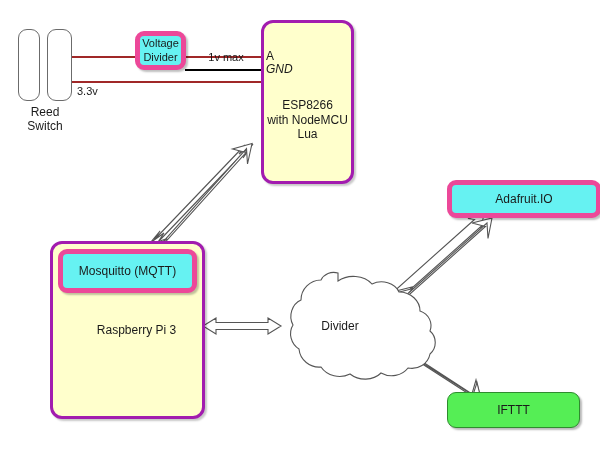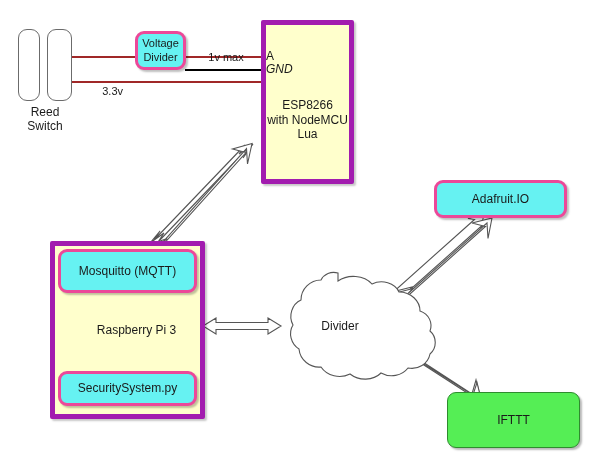--- a/index.html
+++ b/index.html
@@ -12,25 +12,25 @@
   #canvas{position:absolute;left:0;top:0;width:600px;height:455px;}
   svg.layer{position:absolute;left:0;top:0;width:600px;height:455px;}
   .node{position:absolute;box-sizing:border-box;display:flex;align-items:center;justify-content:center;text-align:center;}
   .node .lbl{display:block;line-height:1.22;white-space:pre-line;}
 
   
   .sw-box{
     background:#ffffff;border:1px solid #6b6b6b;border-radius:9px;
   }
   .yellow{
-    background:#ffffcc;border:5px solid #a21caf;border-radius:2px;
+    background:#ffffcc;border:3px solid #a21caf;border-radius:12px;
     box-shadow:2px 2px 2px rgba(0,0,0,0.22);
   }
   .cyan{
-    background:#66f2f2;border:3px solid #ec4899;border-radius:9px;
+    background:#66f2f2;border:5px solid #ec4899;border-radius:9px;
     box-shadow:2px 2px 2px rgba(0,0,0,0.25);
   }
   .green{
     background:#55ee55;border:1px solid #2f8c2f;border-radius:9px;
     box-shadow:2px 2px 2px rgba(0,0,0,0.28);
   }
   .text-only{
     position:absolute;white-space:pre-line;text-align:center;line-height:1.2;
   }
   .lbl-left{text-align:left;}
@@ -122,43 +122,40 @@
   <div class="node sw-box" style="left:47px;top:29px;width:25px;height:72px;"></div>
   <div class="text-only fs12" style="left:10px;top:105px;width:70px;">Reed
 Switch</div>
 
   <div class="node cyan" style="left:135px;top:31px;width:51px;height:39px;">
     <span class="lbl fs11">Voltage
 Divider</span>
   </div>
 
   <div class="text-only fs11" style="left:196px;top:31px;width:60px;margin-top:20px;">1v max</div>
-  <div class="text-only fs11 lbl-left" style="left:77px;top:85px;width:46px;text-align:right;">3.3v</div>
+  <div class="text-only fs11 lbl-left" style="left:77px;top:85px;width:46px;text-align:left;">3.3v</div>
 
   <div class="node yellow" style="left:261px;top:20px;width:93px;height:164px;">
     <span class="lbl fs12" style="margin-top:36px;">ESP8266
 with NodeMCU
 Lua</span>
   </div>
   <div class="text-only fs12" style="left:266px;top:49px;width:30px;text-align:left;">A</div>
   <div class="text-only fs12" style="left:266px;top:62px;width:40px;text-align:left;font-style:italic;">GND</div>
 
   <div class="node yellow" style="left:50px;top:241px;width:155px;height:178px;padding-left:18px;">
     <span class="lbl fs12">Raspberry Pi 3</span>
   </div>
   <div class="node cyan" style="left:58px;top:249px;width:139px;height:44px;">
     <span class="lbl fs12">Mosquitto (MQTT)</span>
   </div>
-  <div class="node cyan" style="left:58px;top:371px;width:139px;height:35px;">
-    <span class="lbl fs12">SecuritySystem.py</span>
-  </div>
 
   <div class="text-only fs12" style="left:295px;top:319px;width:90px;">Divider</div>
 
-  <div class="node cyan" style="left:434px;top:180px;width:133px;height:38px;">
+  <div class="node cyan" style="left:447px;top:180px;width:154px;height:38px;">
     <span class="lbl fs12">Adafruit.IO</span>
   </div>
 
-  <div class="node green" style="left:447px;top:392px;width:133px;height:56px;">
+  <div class="node green" style="left:447px;top:392px;width:133px;height:36px;">
     <span class="lbl fs12">IFTTT</span>
   </div>
 
 </div>
 
 </body></html>

